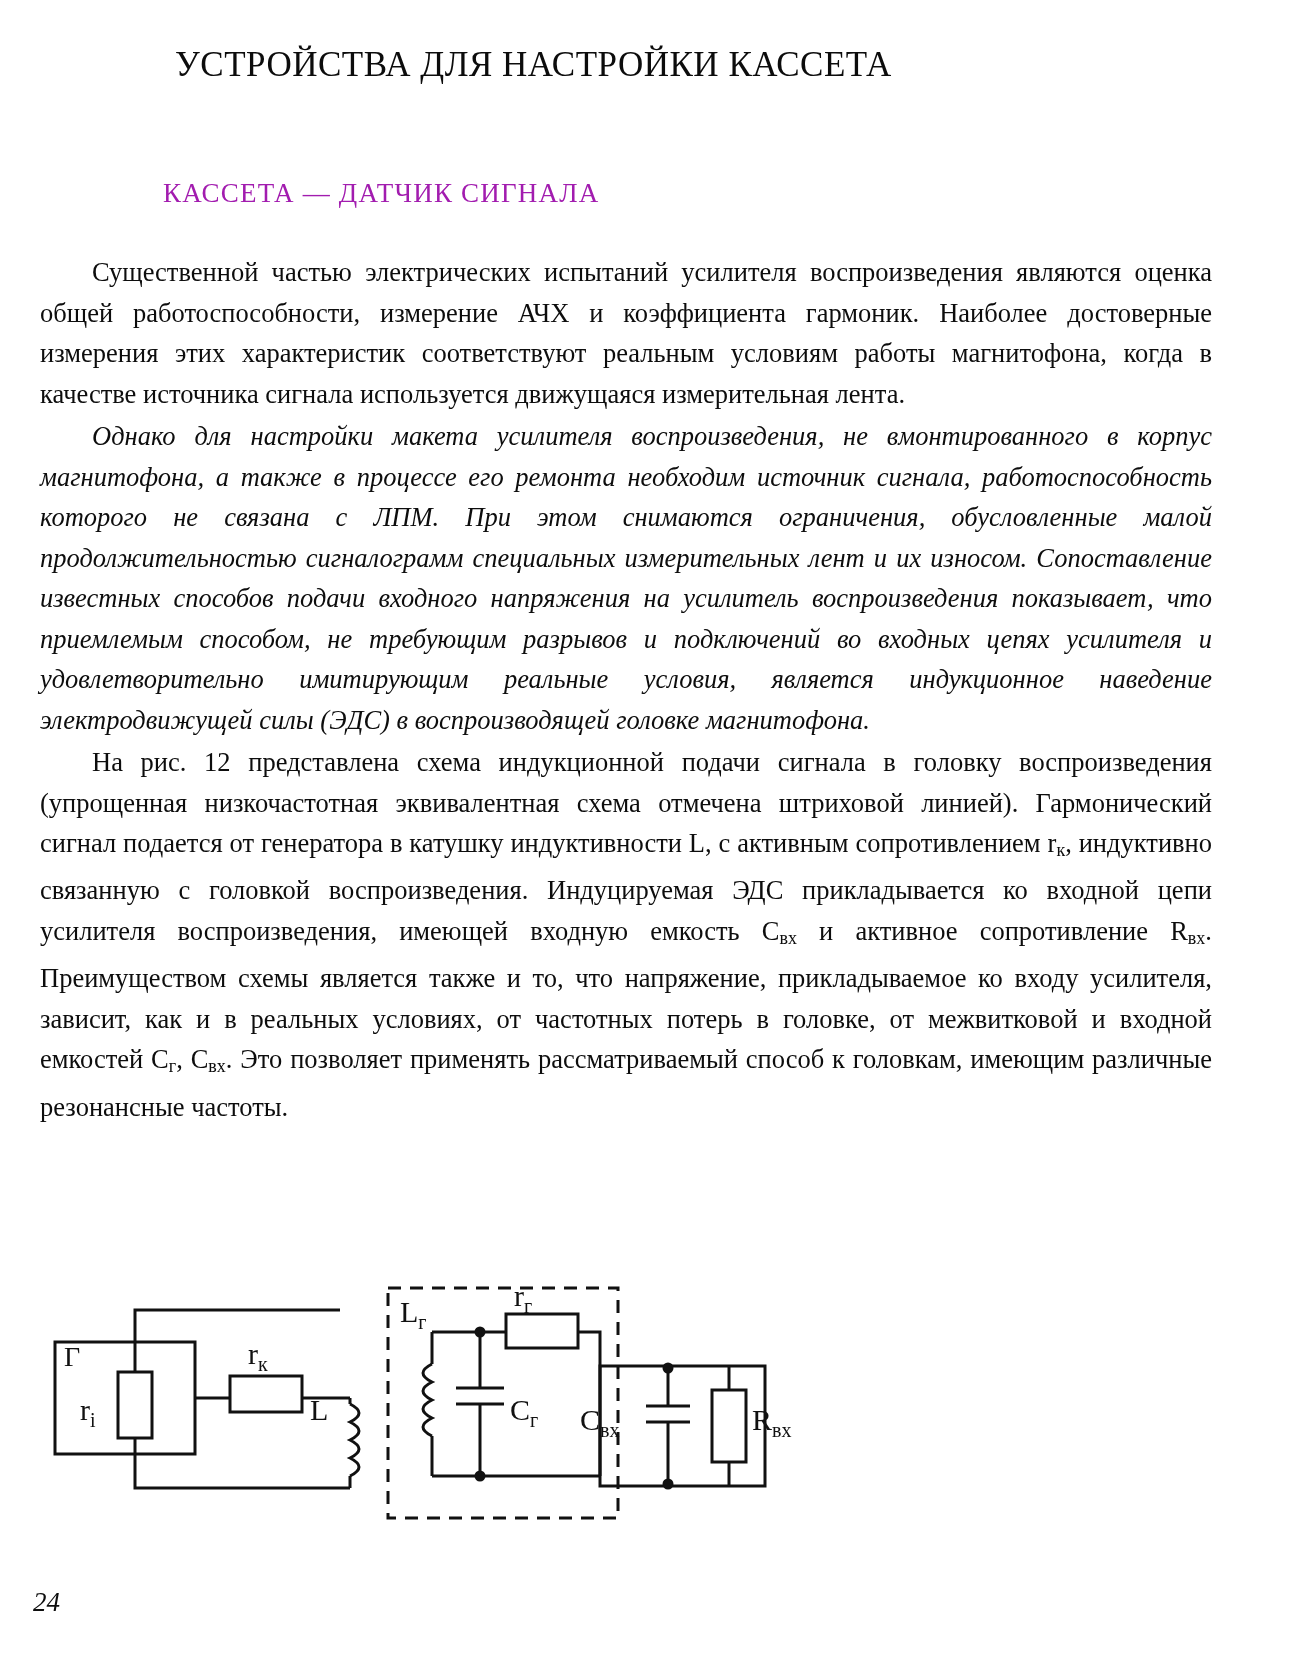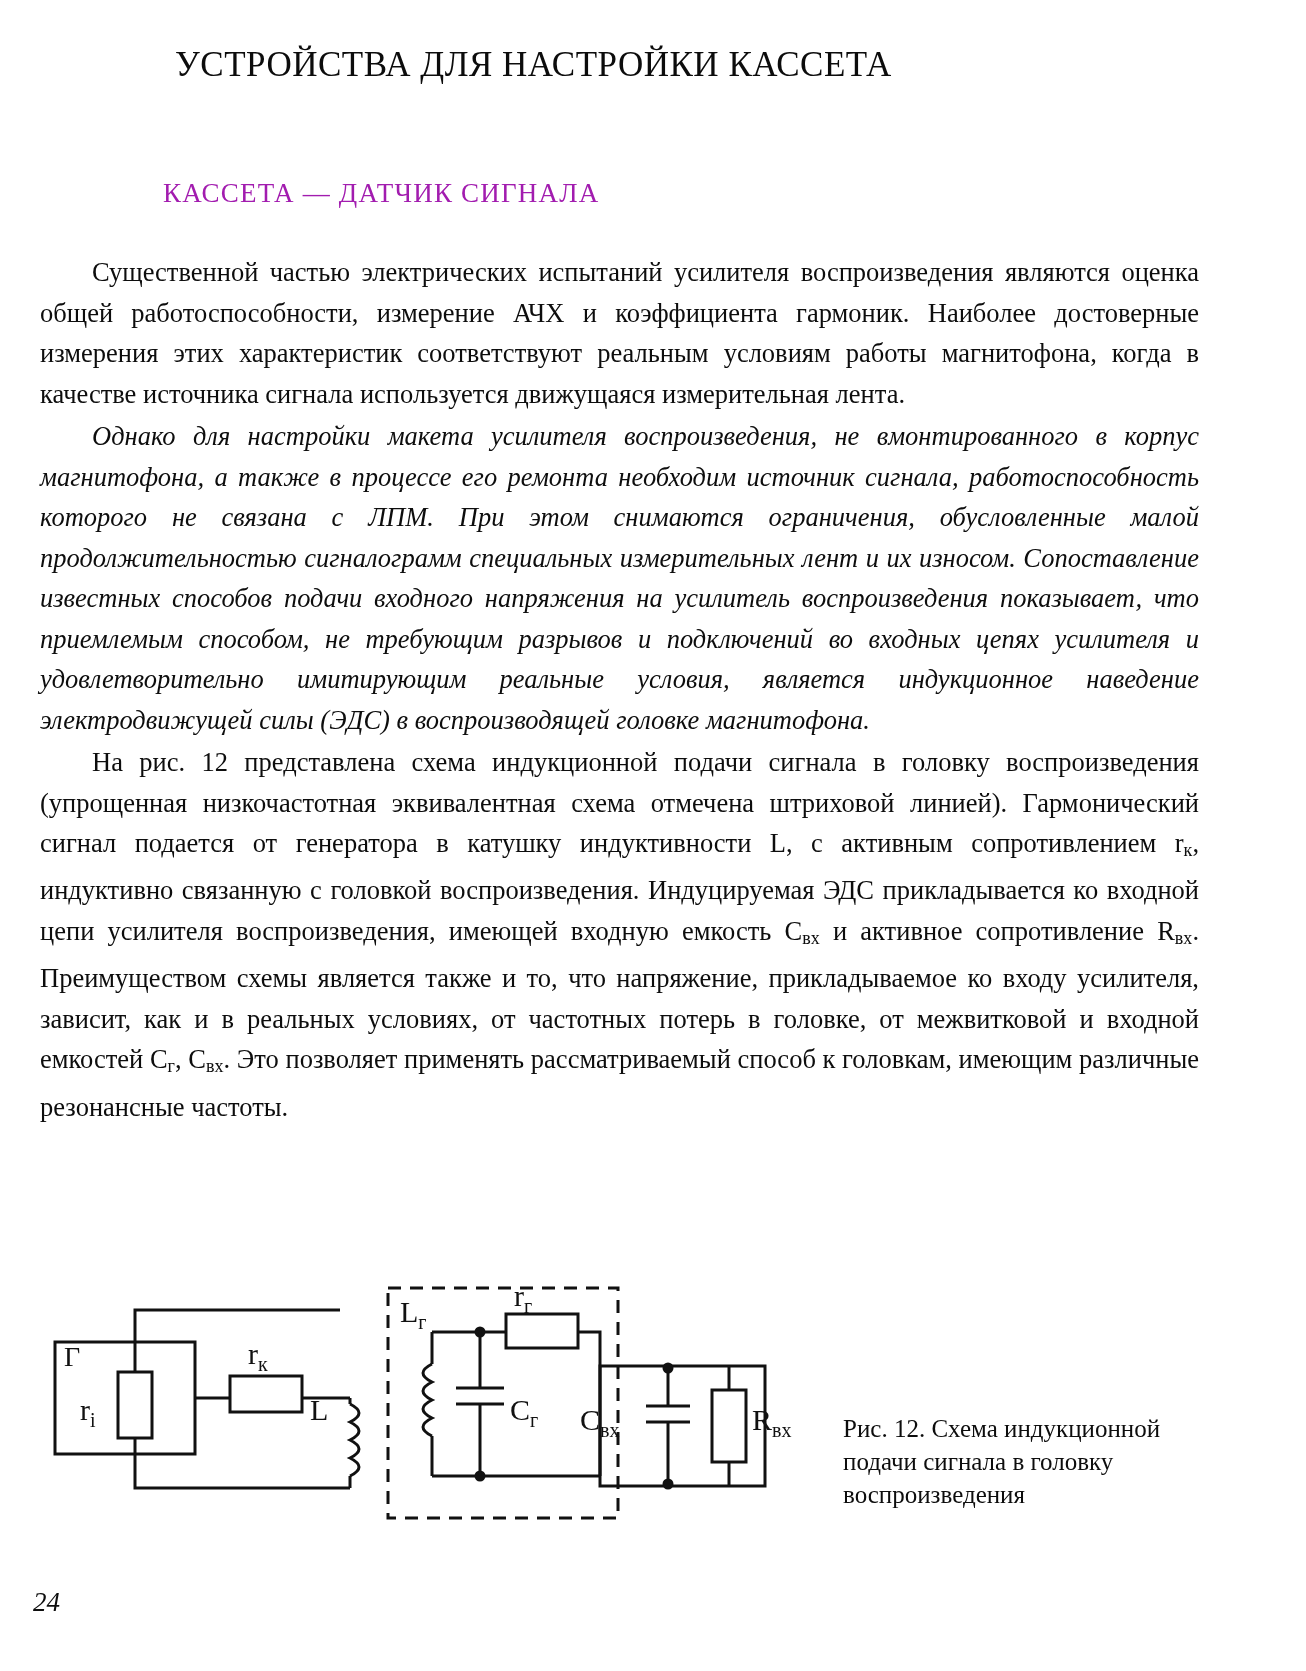--- a/index.html
+++ b/index.html
@@ -46,21 +46,21 @@
     position: absolute;
     left: 40px;
     top: 252px;
     width: 1172px;
     font-size: 26.5px;
     line-height: 40.5px;
     text-align: justify;
     color: #0d0d0d;
   }
   .body-text p {
-    margin: 0 13px 0 0;
+    margin: 0 0 0 0;
     text-indent: 52px;
     text-align: justify;
     text-justify: inter-word;
   }
   .body-text p.p2 { margin-top: 2px; font-style: italic; }
   .body-text p.p3 { margin-top: 2px; }
   sub {
     font-size: 0.68em;
     vertical-align: -0.22em;
   }
@@ -169,17 +169,16 @@
         <text x="270" y="140" font-size="30">L</text>
         <text x="360" y="42" font-size="30">L<tspan font-size="20" dy="7">г</tspan></text>
         <text x="474" y="26" font-size="30">r<tspan font-size="20" dy="7">г</tspan></text>
         <text x="470" y="140" font-size="30">C<tspan font-size="20" dy="7">г</tspan></text>
         <text x="540" y="150" font-size="30">C<tspan font-size="20" dy="7">вх</tspan></text>
         <text x="712" y="150" font-size="30">R<tspan font-size="20" dy="7">вх</tspan></text>
       </g>
     </svg>
   </div>
 
-  <div class="caption">Рис. 12. Схема индукционной подачи сигнала в головку воспроизведения</div>
 
   <div class="page-number">24</div>
 
 </div>
 
 </body></html>

